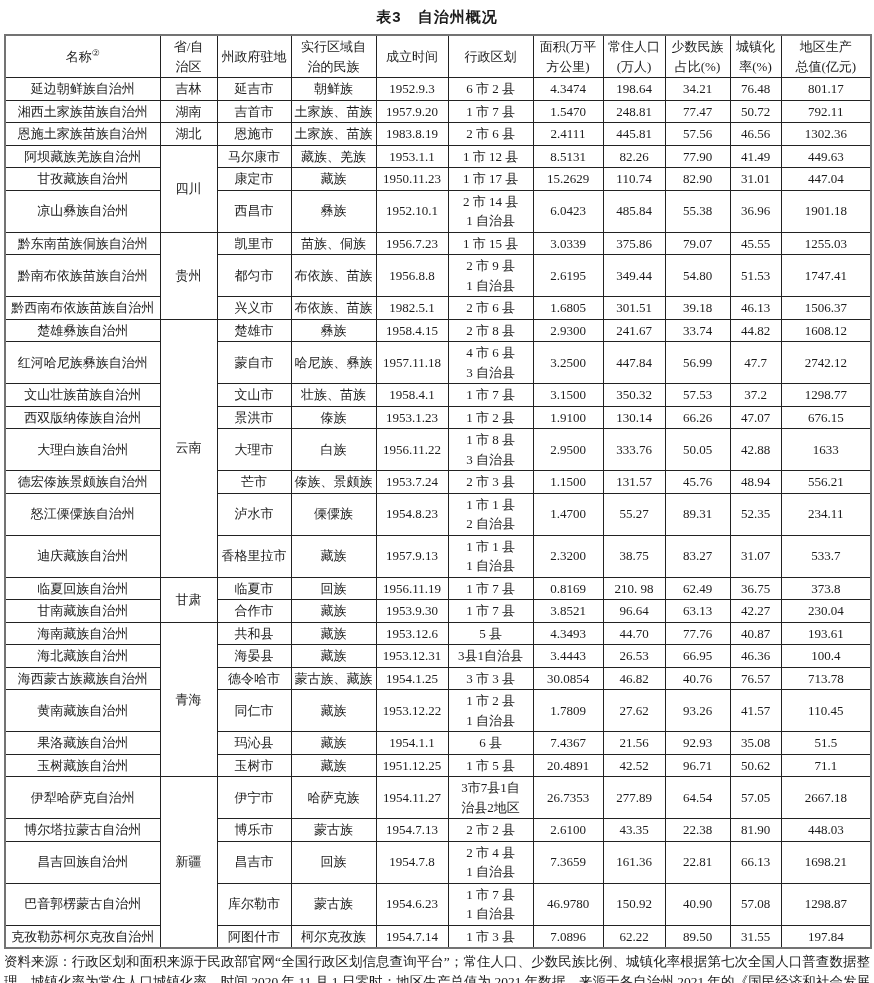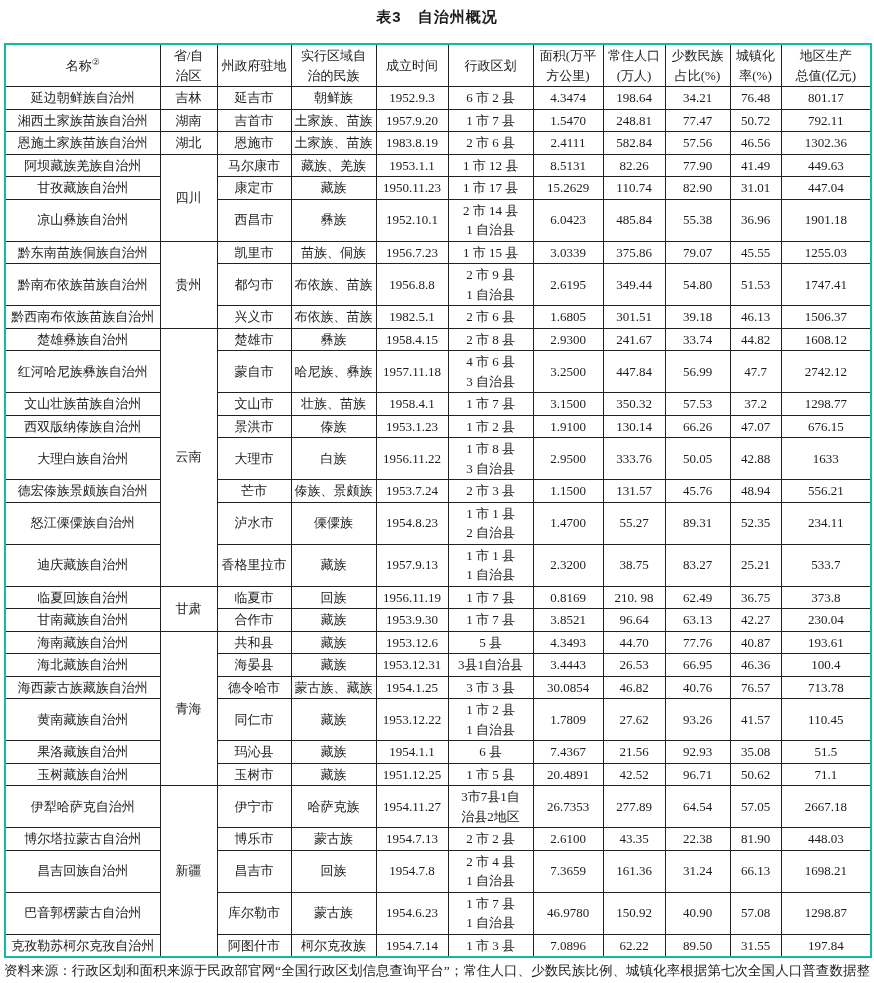--- a/index.html
+++ b/index.html
@@ -8,28 +8,28 @@
     width: 874px; height: 983px;
     background: #ffffff; color: #1b1b1b;
     font-family: "Liberation Serif", "DejaVu Serif", serif;
   }
   .page { padding: 4px 4px 0 4px; }
   .table-title {
     text-align: center;
     font-family: "Liberation Sans", "DejaVu Sans", sans-serif;
     font-weight: bold;
     font-size: 15px;
-    margin: 4px 0 16px 0;
+    margin: 4px 0 7px 0;
     letter-spacing: 1px;
   }
   table.gaikuang {
     width: 866px;
     border-collapse: collapse;
     table-layout: fixed;
-    border: 2px solid #14b8a6;
+    border: 2px solid #737373;
   }
   table.gaikuang th, table.gaikuang td {
     border: 1px solid #222;
     text-align: center;
     vertical-align: middle;
     font-size: 13px;
     font-weight: normal;
     line-height: 1.5;
     padding: 1px 2px;
     white-space: pre-line;
@@ -116,21 +116,21 @@
           <td>792.11</td>
         </tr>
         <tr>
           <td>恩施土家族苗族自治州</td>
           <td rowspan="1">湖北</td>
           <td>恩施市</td>
           <td>土家族、苗族</td>
           <td>1983.8.19</td>
           <td>2 市 6 县</td>
           <td>2.4111</td>
-          <td>582.84</td>
+          <td>445.81</td>
           <td>57.56</td>
           <td>46.56</td>
           <td>1302.36</td>
         </tr>
         <tr>
           <td>阿坝藏族羌族自治州</td>
           <td rowspan="3">四川</td>
           <td>马尔康市</td>
           <td>藏族、羌族</td>
           <td>1953.1.1</td>
@@ -295,21 +295,21 @@
         <tr>
           <td>迪庆藏族自治州</td>
           <td>香格里拉市</td>
           <td>藏族</td>
           <td>1957.9.13</td>
           <td>1 市 1 县
 1 自治县</td>
           <td>2.3200</td>
           <td>38.75</td>
           <td>83.27</td>
-          <td>25.21</td>
+          <td>31.07</td>
           <td>533.7</td>
         </tr>
         <tr>
           <td>临夏回族自治州</td>
           <td rowspan="2">甘肃</td>
           <td>临夏市</td>
           <td>回族</td>
           <td>1956.11.19</td>
           <td>1 市 7 县</td>
           <td>0.8169</td>
@@ -432,21 +432,21 @@
         </tr>
         <tr>
           <td>昌吉回族自治州</td>
           <td>昌吉市</td>
           <td>回族</td>
           <td>1954.7.8</td>
           <td>2 市 4 县
 1 自治县</td>
           <td>7.3659</td>
           <td>161.36</td>
-          <td>31.24</td>
+          <td>22.81</td>
           <td>66.13</td>
           <td>1698.21</td>
         </tr>
         <tr>
           <td>巴音郭楞蒙古自治州</td>
           <td>库尔勒市</td>
           <td>蒙古族</td>
           <td>1954.6.23</td>
           <td>1 市 7 县
 1 自治县</td>

